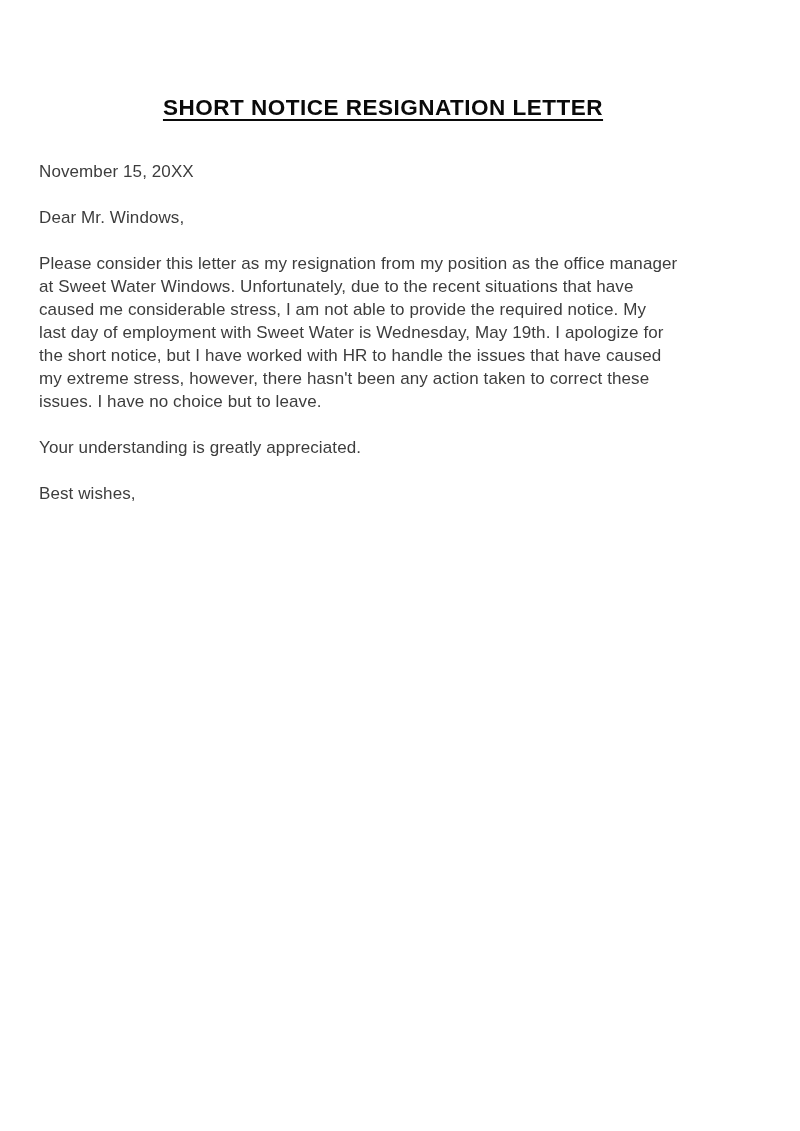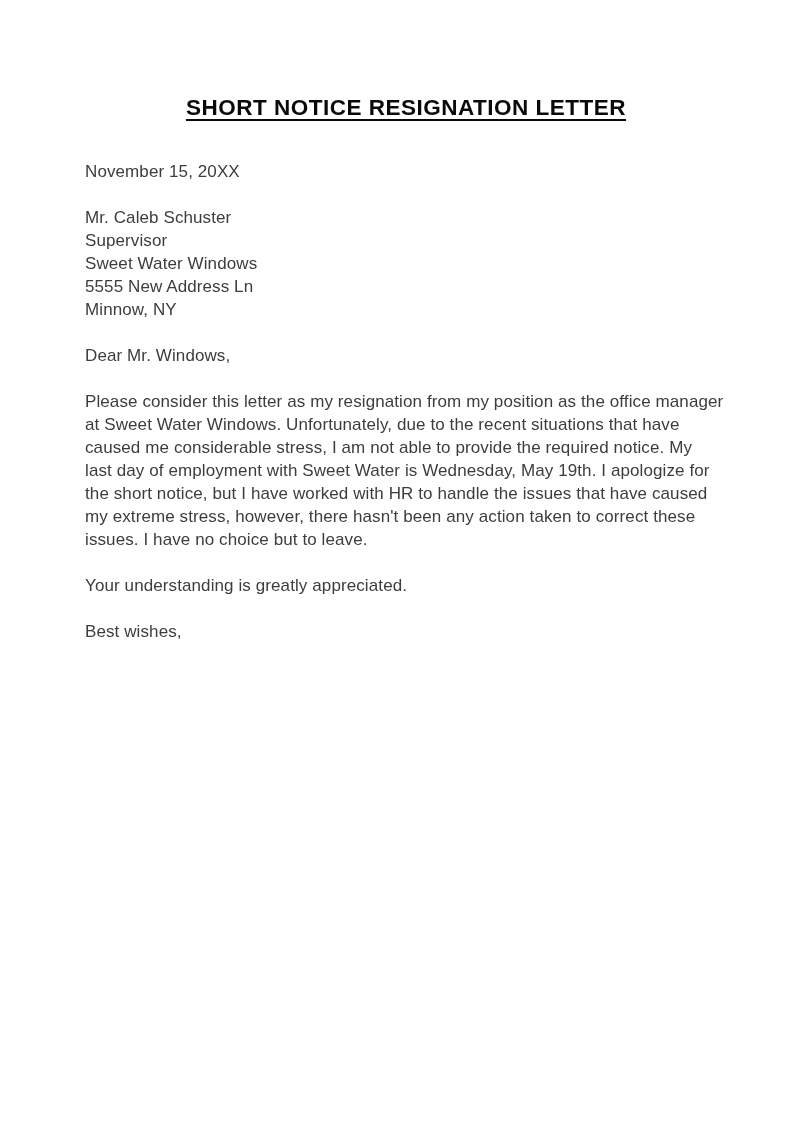--- a/index.html
+++ b/index.html
@@ -7,21 +7,21 @@
     padding: 0;
     background: #ffffff;
   }
   .page {
     position: relative;
     width: 800px;
     height: 1131px;
     margin: 0 auto;
     background: #ffffff;
     box-sizing: border-box;
-    padding: 96px 73px 0 85px;
+    padding: 96px 73px 0 39px;
     font-family: "Liberation Sans", sans-serif;
     font-size: 17px;
     line-height: 23px;
     letter-spacing: 0.1px;
     color: #3d3d3d;
     overflow: hidden;
   }
   .letter-title {
     margin: 0 0 41px 0;
     text-align: center;
@@ -39,25 +39,20 @@
   }
 </style>
 </head>
 <body>
 
 <div class="page">
   <h1 class="letter-title">SHORT NOTICE RESIGNATION LETTER</h1>
 
   <div class="block">November 15, 20XX</div>
 
-  <div class="block">Mr. Caleb Schuster
-Supervisor
-Sweet Water Windows
-5555 New Address Ln
-Minnow, NY</div>
 
   <div class="block">Dear Mr. Windows,</div>
 
   <div class="block">Please consider this letter as my resignation from my position as the office manager
 at Sweet Water Windows. Unfortunately, due to the recent situations that have
 caused me considerable stress, I am not able to provide the required notice. My
 last day of employment with Sweet Water is Wednesday, May 19th. I apologize for
 the short notice, but I have worked with HR to handle the issues that have caused
 my extreme stress, however, there hasn't been any action taken to correct these
 issues. I have no choice but to leave.</div>

